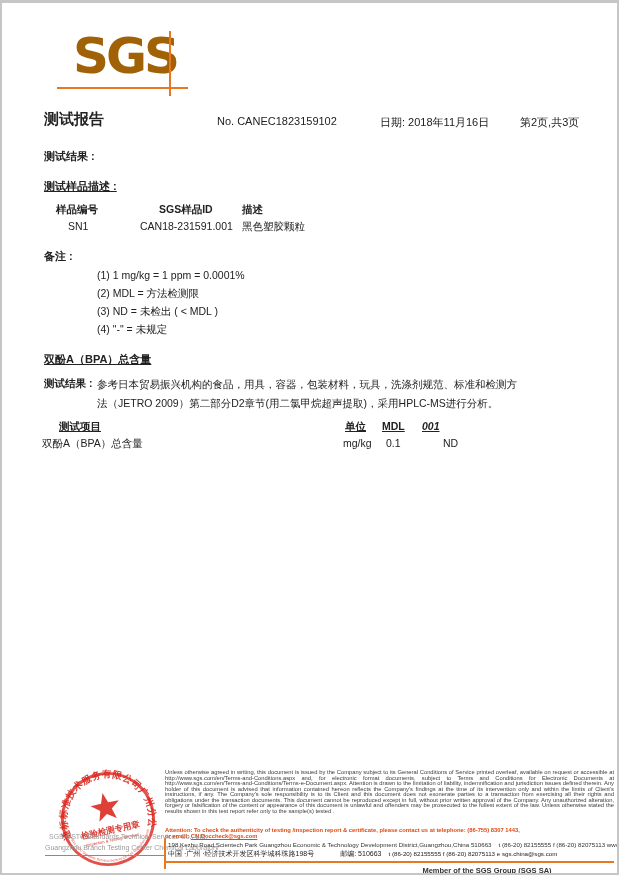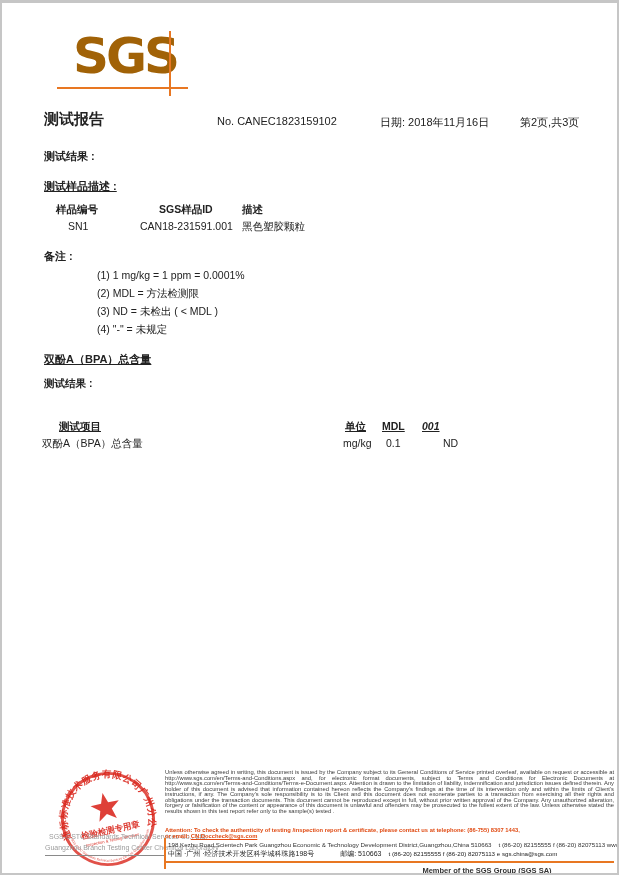--- a/index.html
+++ b/index.html
@@ -102,20 +102,22 @@
   <div class="abs st-c st-col3c">黑色塑胶颗粒</div>
 
   <div class="abs remarks-label">备注 :</div>
   <div class="abs remark remark-0">(1) 1 mg/kg = 1 ppm = 0.0001%</div>
   <div class="abs remark remark-1">(2) MDL = 方法检测限</div>
   <div class="abs remark remark-2">(3) ND = 未检出 ( &lt; MDL )</div>
   <div class="abs remark remark-3">(4) "-" = 未规定</div>
 
   <div class="abs bpa-heading">双酚A（BPA）总含量</div>
   <div class="abs method-label">测试结果 :</div>
+  <div class="abs method-text">参考日本贸易振兴机构的食品，用具，容器，包装材料，玩具，洗涤剂规范、标准和检测方
+法（JETRO 2009）第二部分D2章节(用二氯甲烷超声提取)，采用HPLC-MS进行分析。</div>
 
   <div class="abs rt-h rt-item-h">测试项目</div>
   <div class="abs rt-h rt-unit-h">单位</div>
   <div class="abs rt-h rt-mdl-h">MDL</div>
   <div class="abs rt-h rt-sample-h">001</div>
   <div class="abs rt-c rt-item-c">双酚A（BPA）总含量</div>
   <div class="abs rt-c rt-unit-c">mg/kg</div>
   <div class="abs rt-c rt-mdl-c">0.1</div>
   <div class="abs rt-c rt-val-c">ND</div>
 

